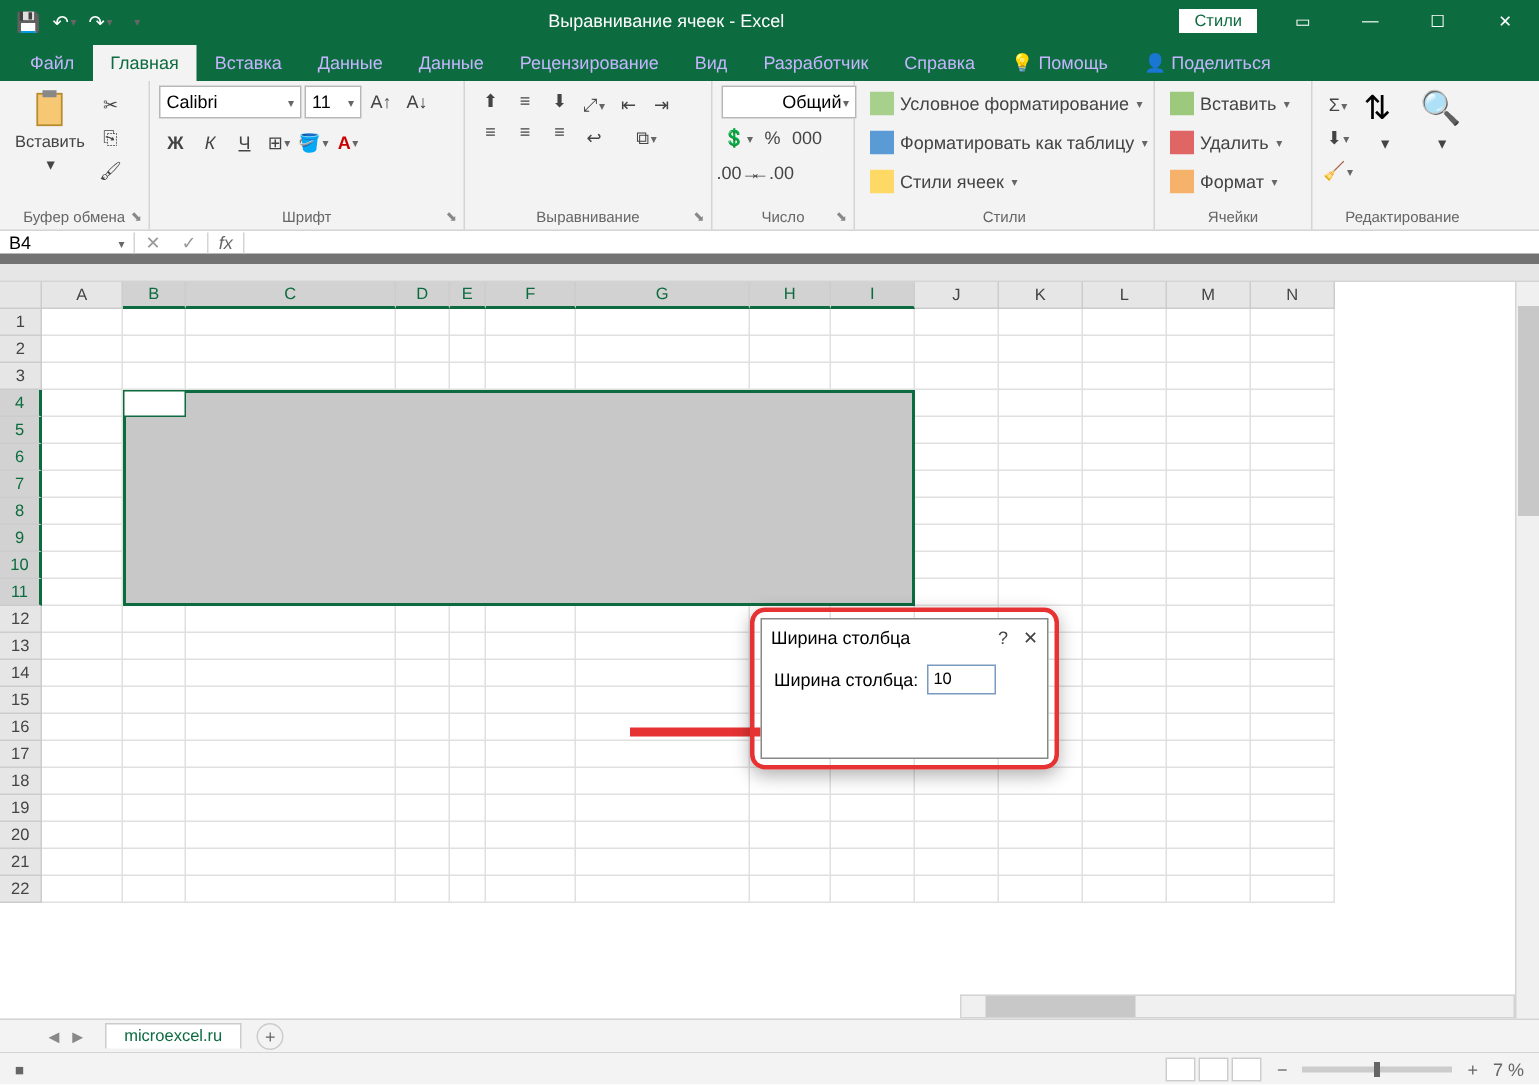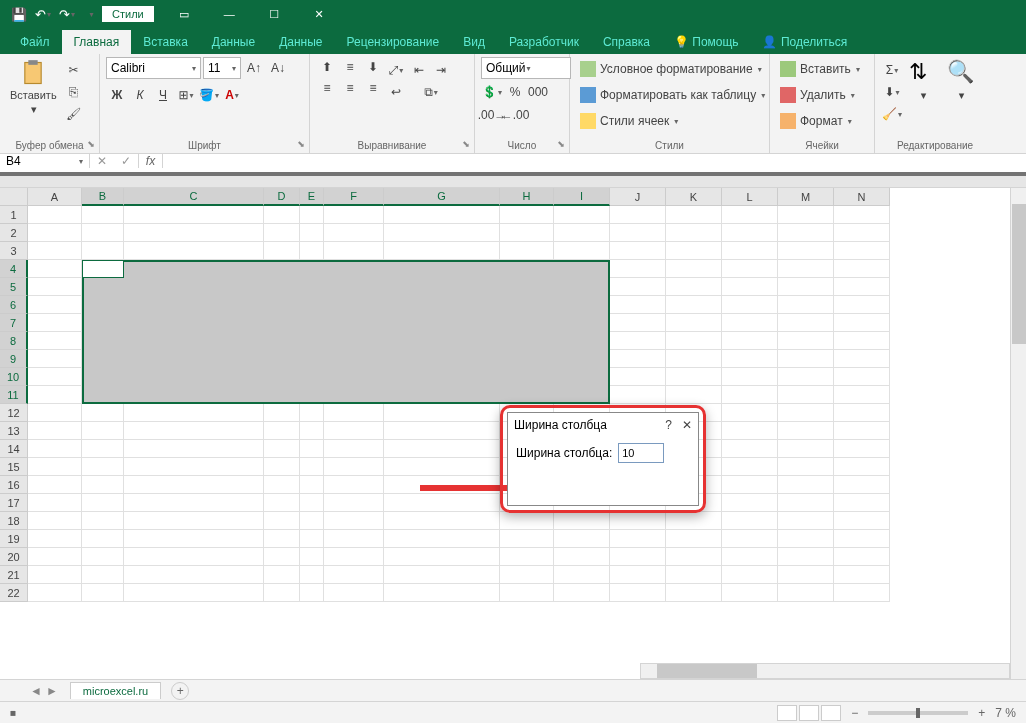--- a/index.html
+++ b/index.html
@@ -5,44 +5,44 @@
 *{box-sizing:border-box;margin:0;padding:0;font-family:"Segoe UI",Arial,sans-serif;font-size:12px;user-select:none}
 body{background:#fff;width:1026px;height:723px;overflow:hidden;position:relative}
 .titlebar{height:28px;background:#0c6b3f;display:flex;align-items:center;color:#fff}
 .qat{display:flex;align-items:center;gap:2px;padding-left:8px}
 .qat-btn{width:22px;height:22px;display:flex;align-items:center;justify-content:center;color:#fff;font-size:13px}
 .title-center{flex:1;text-align:center;font-size:12px;color:#fff}
 .win-controls{display:flex;align-items:center;gap:0}
 .login-btn{background:#fff;color:#0c6b3f;padding:2px 10px;font-size:11px;margin-right:8px}
 .win-btn{width:45px;height:28px;display:flex;align-items:center;justify-content:center;color:#fff;font-size:11px}
 .tabs{height:26px;background:#0c6b3f;display:flex;align-items:flex-end;padding-left:8px}
-.tab{padding:5px 12px;color:#5eead4;font-size:12px;cursor:pointer}
+.tab{padding:5px 12px;color:#c4b5fd;font-size:12px;cursor:pointer}
 .tab.active{background:#f3f3f3;color:#0c6b3f}
 .ribbon{height:100px;background:#f3f3f3;border-bottom:1px solid #d4d4d4;display:flex;position:relative}
 .rgroup{border-right:1px solid #d4d4d4;padding:3px 6px 0;display:flex;flex-direction:column;justify-content:space-between;position:relative}
 .rgroup-label{font-size:10px;color:#666;text-align:center;padding-bottom:2px}
 .rgroup-body{flex:1;display:flex;align-items:flex-start;gap:2px}
 .big-btn{display:flex;flex-direction:column;align-items:center;justify-content:center;padding:2px 4px;gap:2px}
 .big-btn svg,.big-btn .ico{width:28px;height:28px}
 .big-btn span{font-size:11px;color:#444}
 .mini-col{display:flex;flex-direction:column;gap:2px;padding-top:3px}
 .mini-btn{width:22px;height:20px;display:flex;align-items:center;justify-content:center;font-size:12px;color:#444}
 .font-row{display:flex;gap:2px;align-items:center;margin-bottom:4px}
 .font-select{height:22px;border:1px solid #b7b7b7;background:#fff;font-size:11px;padding:0 4px;display:flex;align-items:center;justify-content:space-between}
 .font-select.name{width:95px}
 .font-select.size{width:38px}
 .mini-grid{display:flex;gap:1px}
 .sq{width:22px;height:20px;border:1px solid transparent;display:flex;align-items:center;justify-content:center;font-size:12px;color:#444}
 .dd{font-size:8px;margin-left:1px;color:#666}
 .corner{position:absolute;right:2px;bottom:2px;font-size:9px;color:#888;width:12px;height:12px;text-align:center}
 .align-grid{display:grid;grid-template-columns:repeat(3,22px);grid-template-rows:20px 20px;gap:1px}
-.nm-box{height:22px;border:1px solid #b7b7b7;background:#fff;font-size:11px;padding:0 4px;display:flex;align-items:center;justify-content:flex-start;width:90px}
+.nm-box{height:22px;border:1px solid #b7b7b7;background:#fff;font-size:11px;padding:0 4px;display:flex;align-items:center;justify-content:flex-end;width:90px}
 .styles-col .row{display:flex;align-items:center;gap:4px;height:24px;padding:0 4px;font-size:11px;color:#444;white-space:nowrap}
 .styles-col .row svg{width:16px;height:16px}
-.namebox-bar{height:22px;background:#fff;border-bottom:4px solid #737373;display:flex;align-items:flex-start}
+.namebox-bar{height:22px;background:#fff;border-bottom:7px solid #737373;display:flex;align-items:flex-end}
 .name-box{width:90px;border-right:1px solid #d4d4d4;display:flex;align-items:center;padding:0 6px;font-size:11px;justify-content:space-between}
 .fx-btns{display:flex;align-items:center;border-right:1px solid #d4d4d4}
 .fx-btn{width:24px;display:flex;align-items:center;justify-content:center;color:#999;font-size:12px}
 .fx-label{width:24px;display:flex;align-items:center;justify-content:center;font-style:italic;color:#666;border-right:1px solid #d4d4d4}
 .formula-input{flex:1;padding:0 6px}
 .spacer-bar{height:12px;background:#e6e6e6;border-bottom:1px solid #d4d4d4}
 .grid-area{position:relative;height:513px;overflow:hidden;background:#fff}
 .corner-cell{position:absolute;left:0;top:0;width:28px;height:18px;background:#e6e6e6;border-right:1px solid #ccc;border-bottom:1px solid #ccc}
 .col-headers{position:absolute;left:28px;top:0;height:18px;display:flex}
 .ch{height:18px;background:#e6e6e6;border-right:1px solid #ccc;border-bottom:1px solid #ccc;display:flex;align-items:center;justify-content:center;font-size:11px;color:#444}
@@ -87,20 +87,21 @@
 
 <div class="titlebar">
   <div class="qat">
     <div class="qat-btn">💾</div>
     <div class="qat-btn">↶<span class="dd">▾</span></div>
     <div class="qat-btn">↷<span class="dd">▾</span></div>
     <div class="qat-btn">
         <span class="dd">▾</span>
       </div>
   </div>
+  <div class="title-center">Выравнивание ячеек - Excel</div>
   <div class="win-controls">
     <div class="login-btn">Стили</div>
     <div class="win-btn">▭</div>
     <div class="win-btn">—</div>
     <div class="win-btn">☐</div>
     <div class="win-btn">✕</div>
   </div>
 </div>
 
 <div class="tabs" id="tabs">

